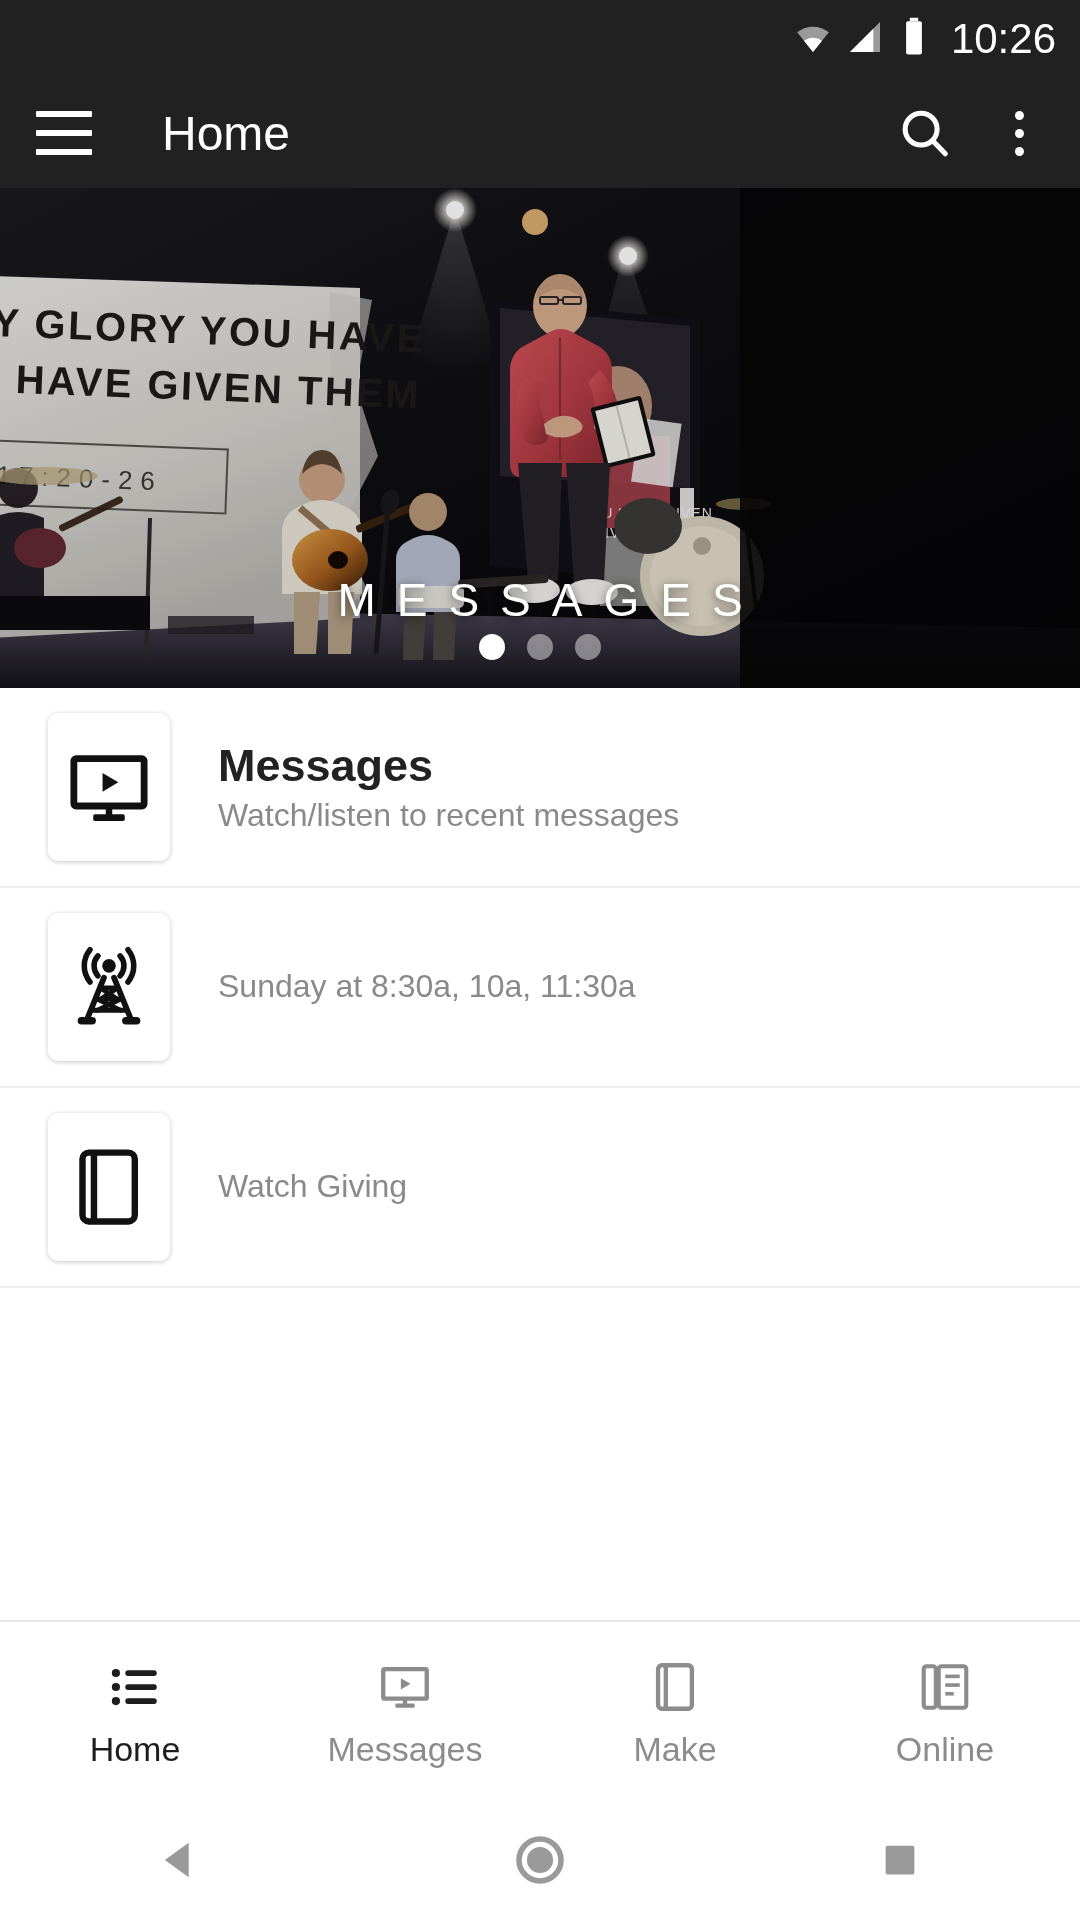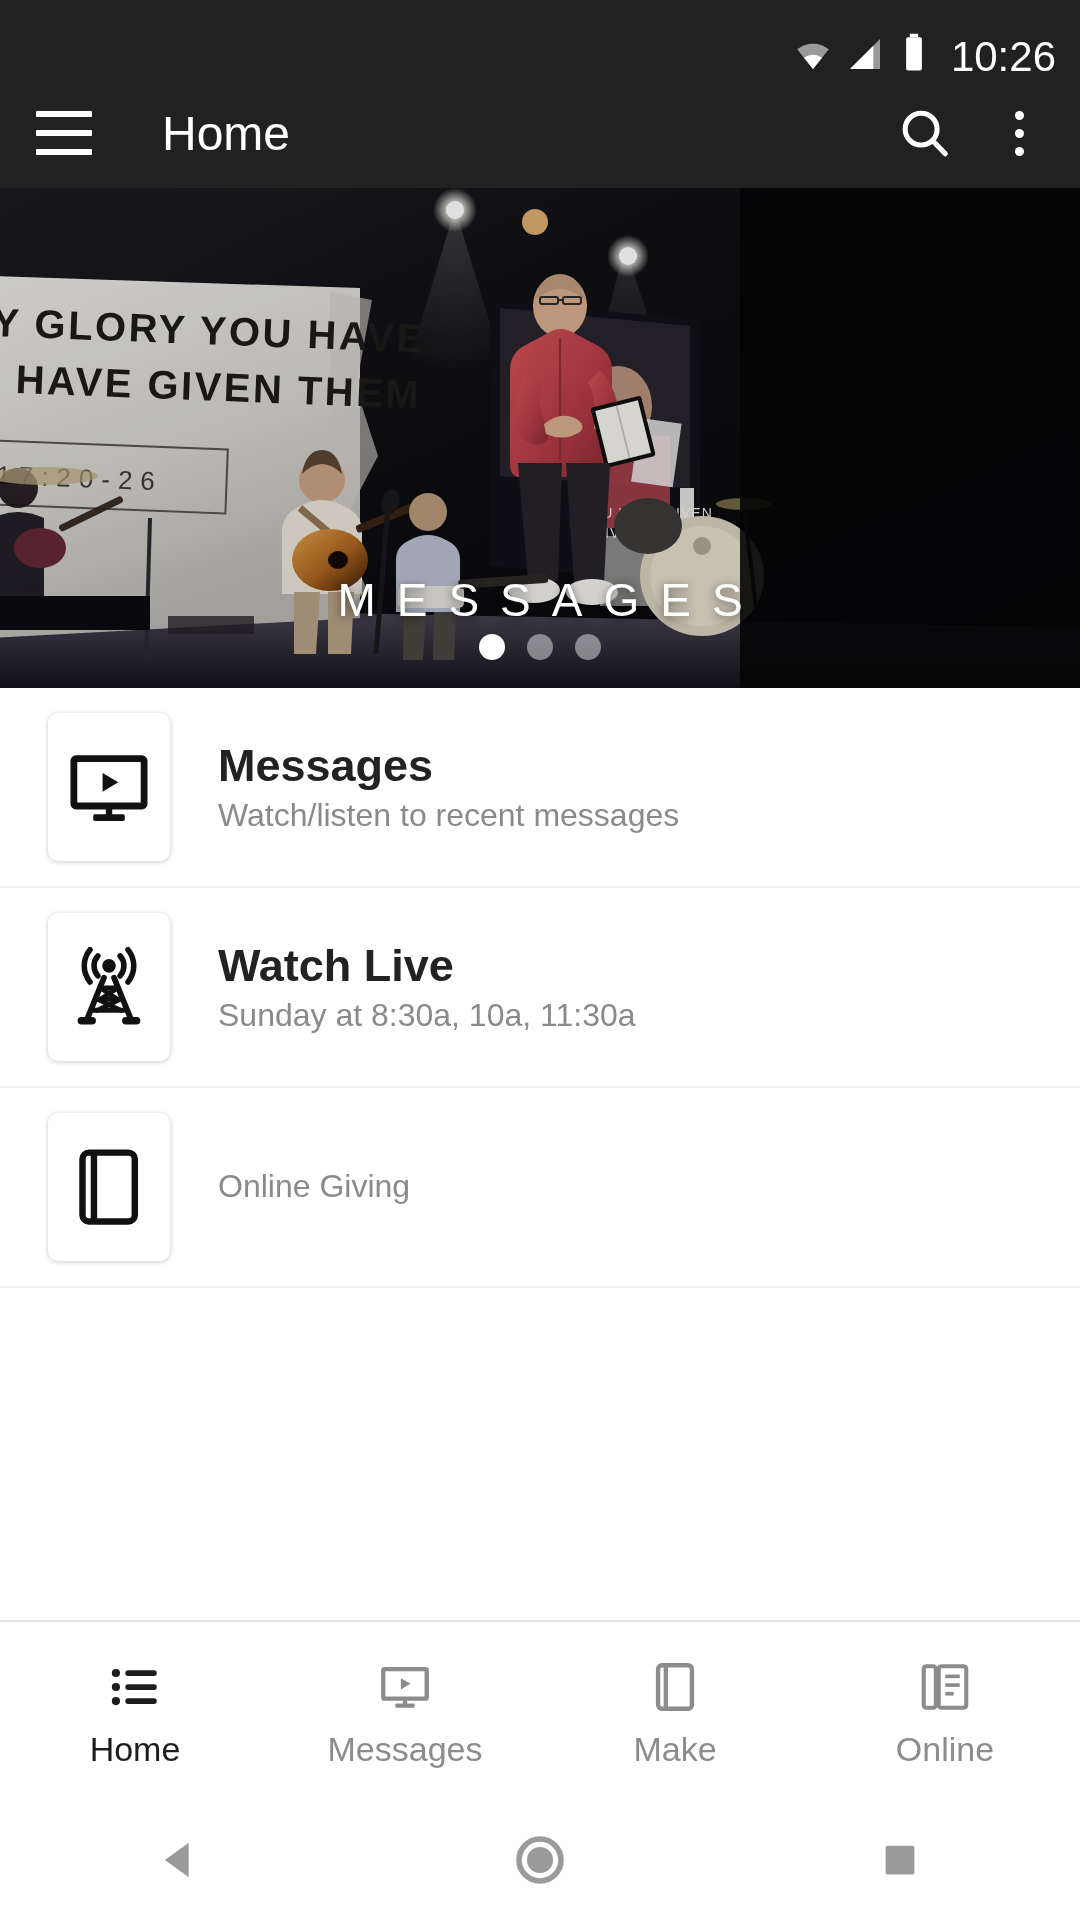--- a/index.html
+++ b/index.html
@@ -9,21 +9,21 @@
     background:#ffffff;
     overflow:hidden;
     position:relative;
   }
 
   
   #status-bar {
     height:78px;
     background:#212121;
     display:flex;
-    align-items:flex-end;
+    align-items:center;
     justify-content:flex-end;
     padding:0 24px 0 0;
     gap:12px;
   }
   .sb-icon { display:block; }
   #status-clock {
     color:#ffffff;
     font-size:42px;
     font-weight:400;
     letter-spacing:0px;
@@ -437,34 +437,33 @@
         <path d="M7.6 18.5 L16.4 18.5" stroke-width="1.4"></path>
         <path d="M9.6 12.3 L14.4 15.4" stroke-width="1.3"></path>
         <path d="M14.4 12.3 L9.6 15.4" stroke-width="1.3"></path>
         <path d="M8.7 15.4 L15.3 18.5" stroke-width="1.3"></path>
         <path d="M15.3 15.4 L8.7 18.5" stroke-width="1.3"></path>
         <path d="M4.3 21.4 L7.3 21.4" stroke-width="2.1"></path>
         <path d="M16.7 21.4 L19.7 21.4" stroke-width="2.1"></path>
       </svg>
     </div>
     <div class="row-text">
-      <div class="row-title">Watch Live</div>
       <div class="row-sub">Sunday at 8:30a, 10a, 11:30a</div>
     </div>
   </div>
 
   <div class="list-row">
     <div class="row-icon-card">
       <svg width="86" height="86" viewBox="0 0 24 24" fill="none" stroke="#111111" stroke-width="1.8" stroke-linejoin="round">
         <rect x="4.6" y="2.4" width="14.6" height="19.2" rx="1.8"></rect>
         <line x1="7.8" y1="2.4" x2="7.8" y2="21.6"></line>
       </svg>
     </div>
     <div class="row-text">
-      <div class="row-sub">Online Giving</div>
+      <div class="row-sub">Watch Giving</div>
     </div>
   </div>
 
   <div id="list-tail"></div>
 </div>
 
 <div id="bottom-nav">
 
   <div class="nav-item active">
     <div class="nav-glyph">

